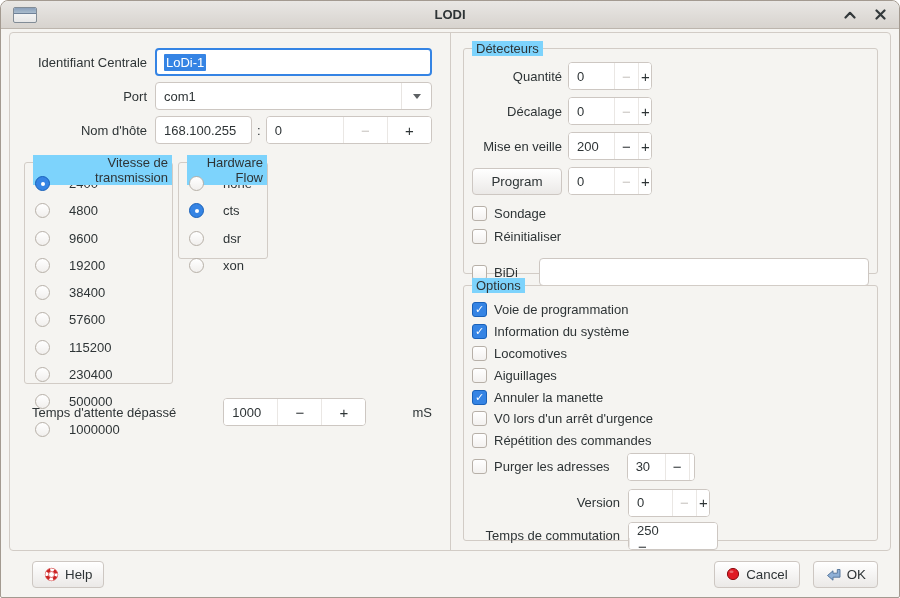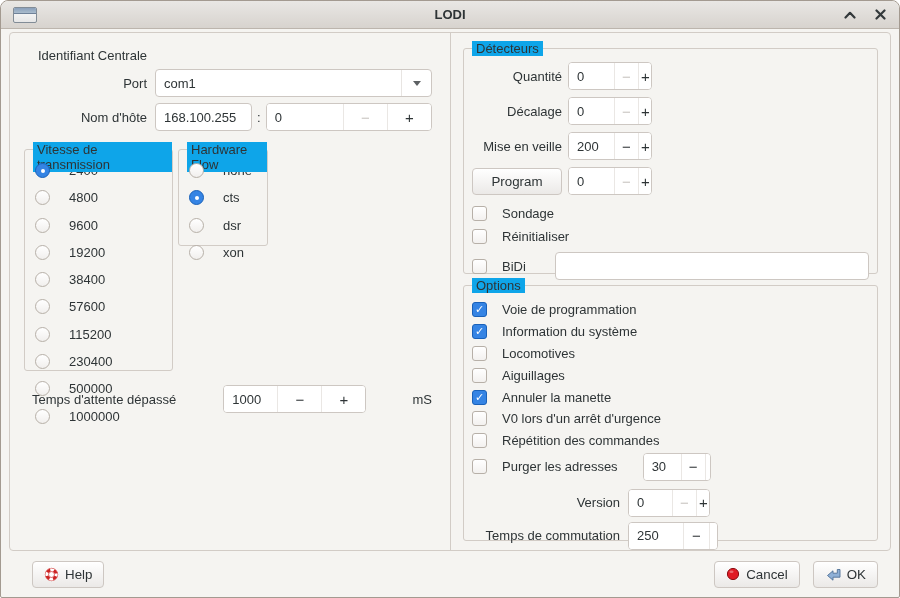--- a/index.html
+++ b/index.html
@@ -40,31 +40,31 @@
   .spin-btn { display:flex; align-items:center; justify-content:center;
               border-left:1px solid #eae7e4; color:#2e3436; font-size:15px; background:#fff; }
   .spin-btn.dim { color:#c9c5c1; }
   .clip { overflow:hidden; justify-content:flex-start; padding-left:2px; }
   .sliver span { visibility:hidden; }
 
   .cb { width:15px; height:15px; flex:none; border:1px solid #b7b0a8; border-radius:3px;
         background:linear-gradient(#ffffff,#f3f1ef); display:flex; align-items:center;
         justify-content:center; font-size:11px; color:#fff; }
   .cb.checked { background:#3584e4; border-color:#1961b9; }
-  .cb-row { display:flex; align-items:center; gap:15px; height:22px; }
+  .cb-row { display:flex; align-items:center; gap:7px; height:22px; }
 
   .radio { width:15px; height:15px; flex:none; border-radius:50%; border:1px solid #b7b0a8;
            background:linear-gradient(#ffffff,#f1efed); position:relative; }
   .radio.checked { background:#3584e4; border-color:#1961b9; }
   .radio.checked::after { content:""; position:absolute; left:4.5px; top:4.5px;
            width:4px; height:4px; border-radius:50%; background:#fff; }
   .radio-row { display:flex; align-items:center; gap:19px; height:21px; }
 
   .frame { position:relative; border:1px solid #d2ccc6; border-radius:3px; }
-  .frame-label { position:absolute; top:-8px; left:8px; background:#0ea5e9; padding:0 4px; }
+  .frame-label { position:absolute; top:-8px; left:8px; background:#7dd3fc; padding:0 4px;text-align:right; }
 
   .push-btn { display:inline-flex; align-items:center; justify-content:center; gap:6px;
               height:27px; padding:0 11px; border:1px solid #cdc7c2; border-radius:4px;
               background:linear-gradient(#ffffff,#ebe9e7); color:#2e3436;
               box-shadow:inset 0 1px 0 rgba(255,255,255,.7); }
 
   
   .form-row { display:flex; align-items:center; margin-bottom:6px; }
   .flabel { width:125px; text-align:right; margin-right:8px; flex:none; }
   .form-row .field { flex:1; }
@@ -87,35 +87,35 @@
   
   .frame-det { height:226px; padding:13px 8px 0 8px; margin-right:6px; }
   .frame-opt { height:256px; padding:13px 8px 0 8px; margin-right:6px; margin-top:11px; }
   .det-row { display:flex; align-items:center; margin-bottom:7px; }
   .det-label { width:90px; text-align:right; margin-right:6px; flex:none; }
   .spin.narrow { width:84px; }
   .spin.narrow .spin-btn { width:24px; }
   .spin.narrow .spin-btn.clip { width:13px; }
   .program-btn { width:90px; margin-right:6px; }
   .det-cbs { margin-top:3px; display:flex; flex-direction:column; gap:1px; }
-  .bidi-row { height:30px; margin-top:4px; }
+  .bidi-row { height:30px; margin-top:10px; }
   .bidi-entry { flex:1; margin-left:14px; height:28px; }
 
   .opt-cbs { display:flex; flex-direction:column; gap:0; }
   .opt-cbs .cb-row { height:21.8px; }
   .purge-row { height:30px; }
   .purge-spin { width:68px; margin-left:10px; }
   .purge-spin .spin-btn { width:24px; }
   .purge-spin .spin-btn.sliver { width:5px; }
   .ver-row { margin-top:7px; margin-bottom:5px; }
   .ver-label { width:148px; text-align:right; margin-right:8px; flex:none; }
   .spin.ver { width:82px; }
   .spin.ver .spin-btn { width:24px; }
   .spin.ver .spin-btn.clip { width:13px; }
-  .spin.com { width:90px; }
+  .spin.com { width:90px;flex-direction:column; }
   .spin.com .spin-btn { width:26px; }
   .spin.com .spin-btn.sliver { width:8px; }
 
   
   .footer { position:absolute; left:10px; right:0; bottom:0; height:46px;
             display:flex; align-items:center; padding:0 21px; }
   .footer .right { margin-left:auto; display:flex; gap:13px; }
 </style>
 </head>
 <body>
@@ -138,20 +138,23 @@
       </div>
     </div>
   </div>
 
   <div class="panel">
 
     <div class="pane-left">
 
       <div class="form-row">
         <span class="flabel">Identifiant Centrale</span>
+        <div class="entry focused field">
+          <span class="sel-text">LoDi-1</span>
+        </div>
       </div>
 
       <div class="form-row">
         <span class="flabel">Port</span>
         <div class="entry combo field">
           <span>com1</span>
           <span class="combo-arrow-box">
             <span class="tri-down"></span>
           </span>
         </div>

